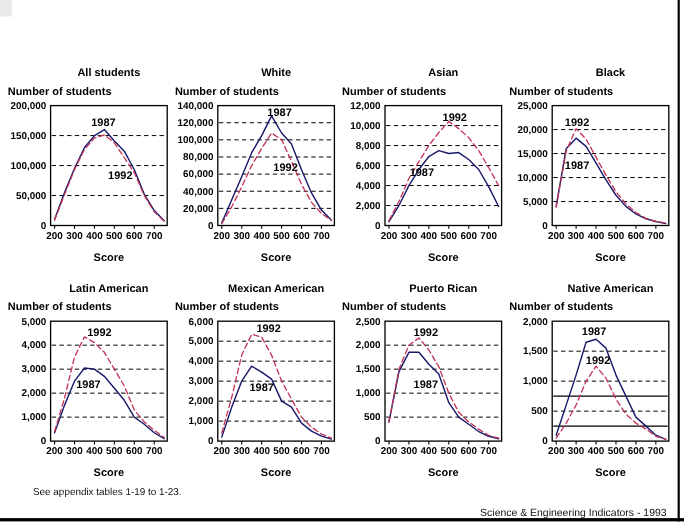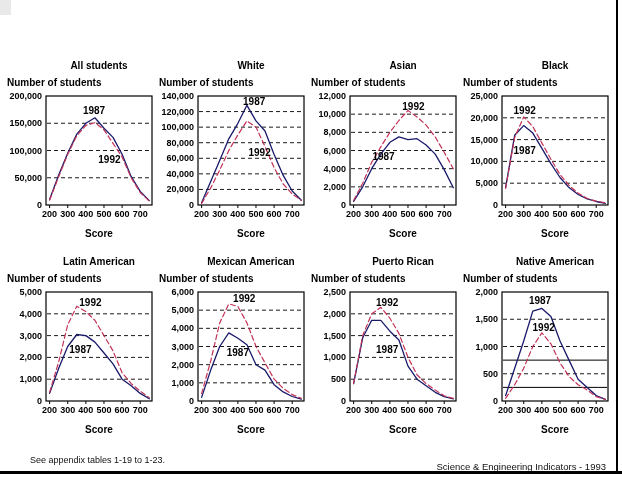--- a/index.html
+++ b/index.html
@@ -7,21 +7,21 @@
         font-family:"Liberation Sans",sans-serif;color:#000;}
   .scan-artifact{position:absolute;left:0;top:0;width:11px;height:15px;background:#e9e9e9;}
   .right-frame{position:absolute;top:0;right:4px;width:2px;height:474px;background:#000;}
   .bottom-rule{position:absolute;left:0;top:471px;width:622px;height:3px;background:#000;}
   .title-block{position:absolute;left:14px;top:8px;font-size:16px;font-weight:bold;line-height:1.25;}
   .charts-grid{position:absolute;left:6px;top:56px;display:grid;
                grid-template-columns:repeat(4,152px);grid-auto-rows:196px;}
   .chart-cell{margin:0;padding:0;overflow:visible;}
   .chart-cell svg{overflow:visible;display:block;}
   .chart-cell text{font-family:"Liberation Sans",sans-serif;font-weight:bold;fill:#000;}
-  .footer-note{position:absolute;left:30px;top:455px;font-size:9px;color:#111;}
+  .footer-note{position:absolute;left:30px;top:442px;font-size:9px;color:#111;}
   .footer-source{position:absolute;right:16px;top:461px;font-size:9.5px;color:#111;}
 </style>
 </head>
 <body>
 
 <div class="page">
   <div class="scan-artifact"></div>
 
 
   <div class="charts-grid">

